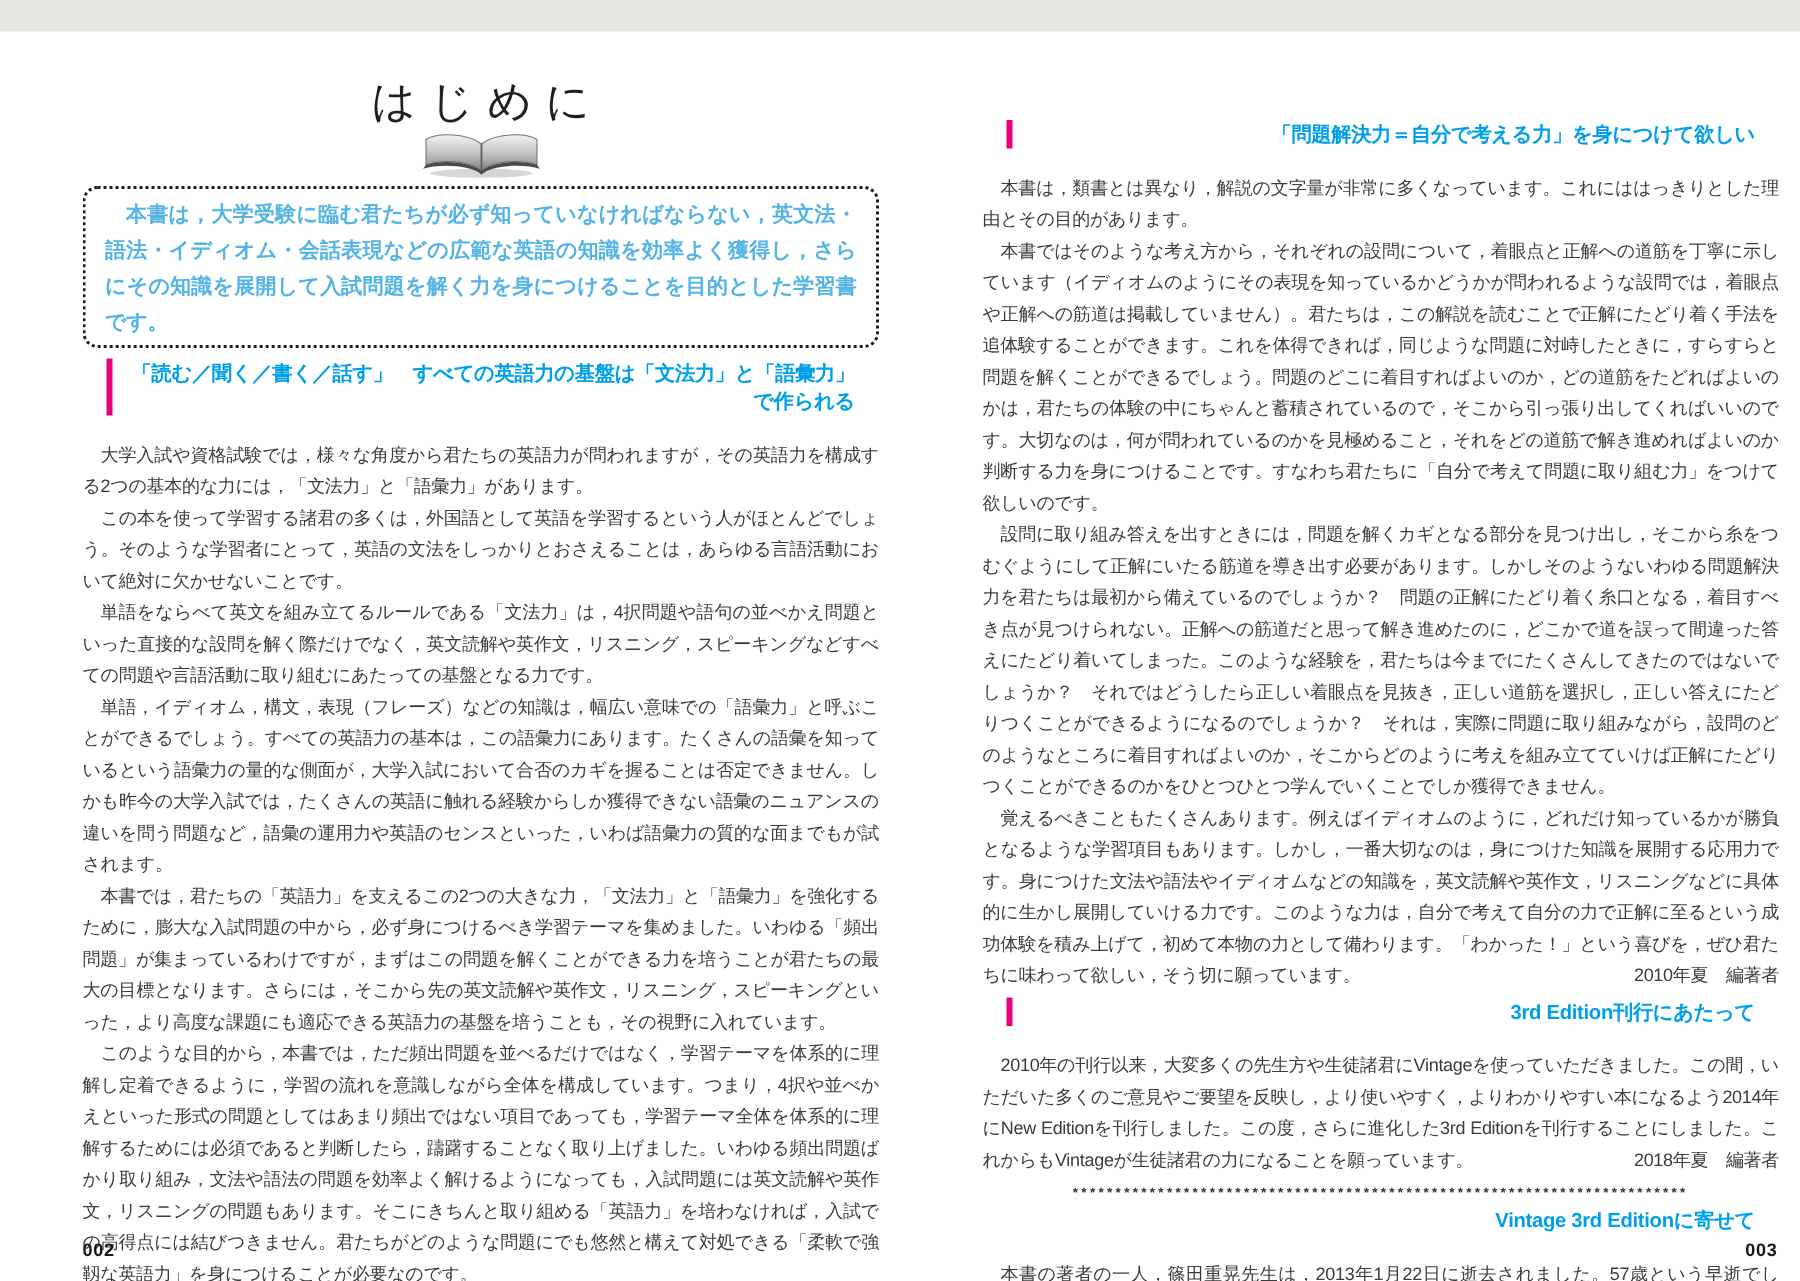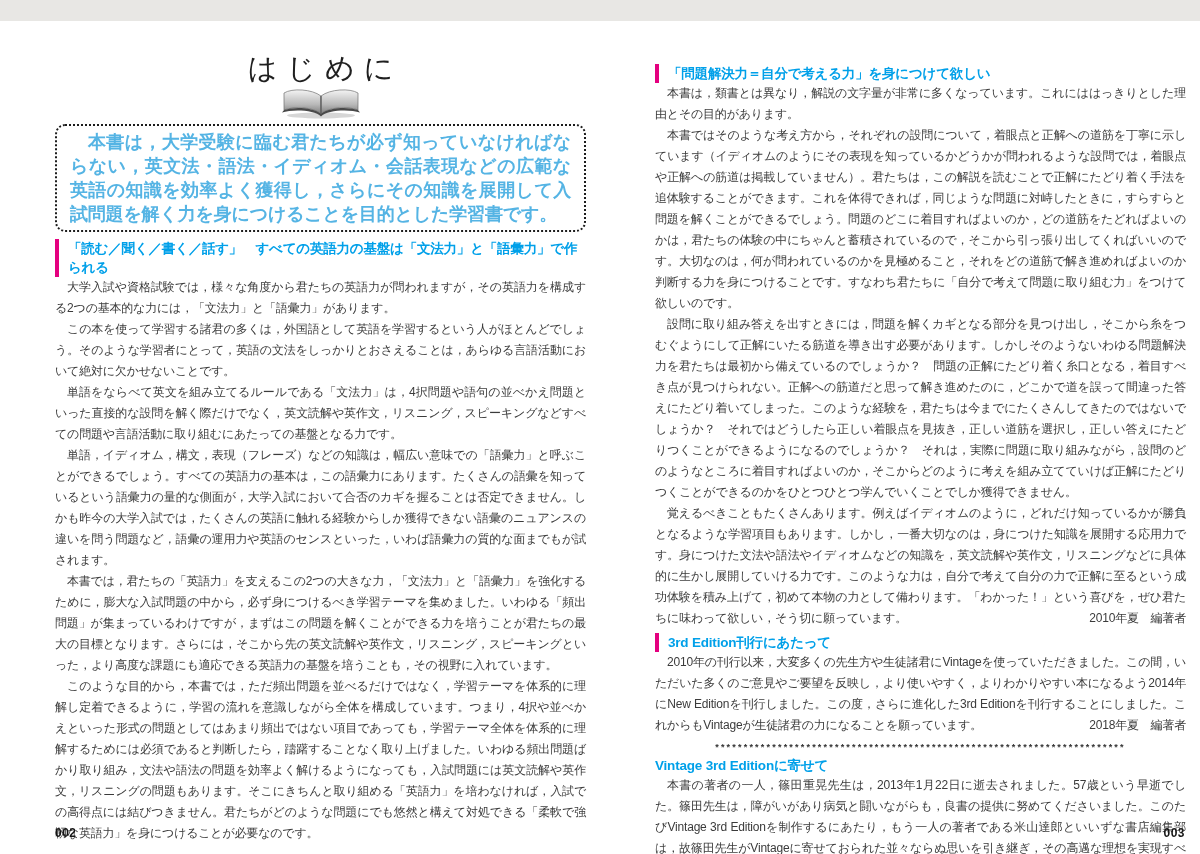--- a/index.html
+++ b/index.html
@@ -13,26 +13,26 @@
   .content{margin-left:55px;width:531px;}
   .content.r{padding-top:43px;}
 
   .main-title{margin:31px 0 0 0;text-align:center;font-size:29px;line-height:32px;
     font-weight:400;letter-spacing:9px;padding-left:9px;color:#1f1f1f;}
   .book-icon{display:block;width:92px;height:31px;margin:4px auto 0;}
 
   .intro-box{margin-top:5px;border:2px dotted #1c1c1c;border-radius:10px;
     padding:4px 13px;box-sizing:border-box;}
   .intro-box p{margin:0;color:var(--intro_blue,#55b4e4);font-weight:700;
-    font-size:18px;line-height:24px;text-indent:1em;text-align:justify;
+    font-size:14px;line-height:24px;text-indent:1em;text-align:justify;
     letter-spacing:-0.2px;}
 
-  h2.sec{margin:0;border-left:4px solid var(--bar_pink,#e4007f);padding-left:9px;
+  h2.sec{margin:16px;border-left:4px solid var(--bar_pink,#e4007f);padding-left:9px;
     color:var(--heading_blue,#00a0e9);font-size:13.5px;line-height:19px;
-    font-weight:700;letter-spacing:-0.2px;}
+    font-weight:700;letter-spacing:-0.2px;text-align:right;}
   h2.sec.nobar{border-left:none;padding-left:0;}
   h2.mt7{margin-top:7px;}
   h2.mt4{margin-top:4px;}
   h2.mt2{margin-top:2px;}
 
   .body-text p{margin:0;text-indent:1em;text-align:justify;
     color:var(--body_text,#3b3b3b);font-size:12px;line-height:21px;
     letter-spacing:-0.2px;}
   p.withsig{position:relative;}
   .sig{position:absolute;right:0;bottom:0;text-indent:0;white-space:nowrap;}

